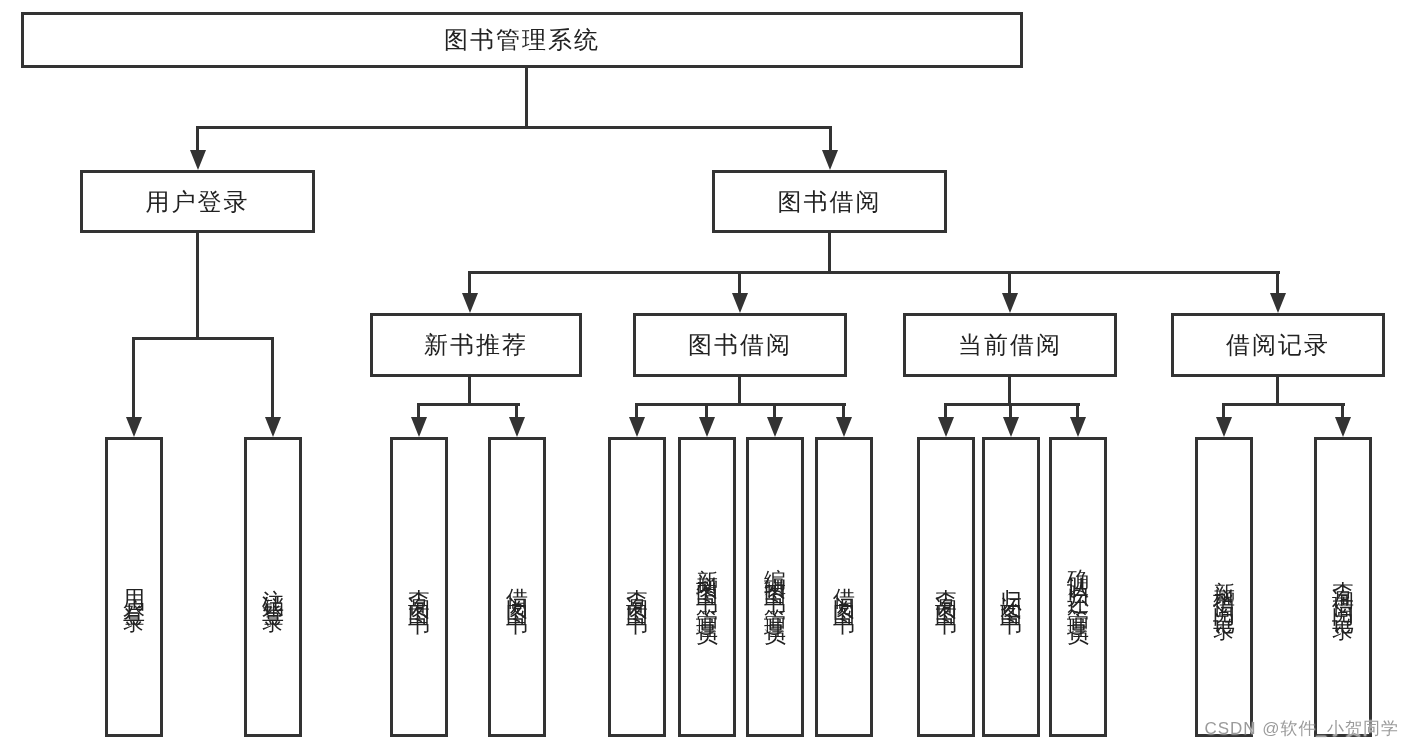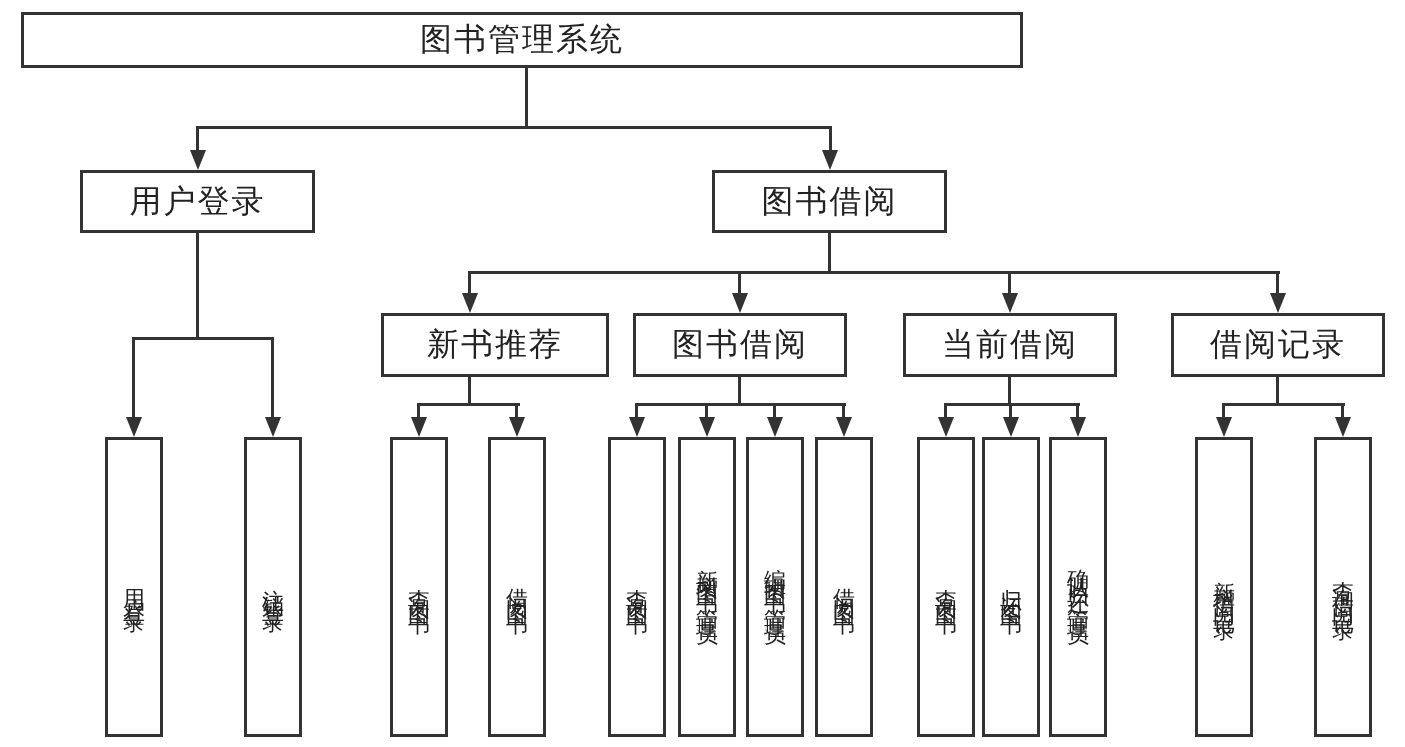--- a/index.html
+++ b/index.html
@@ -13,21 +13,21 @@
   }
   .box {
     position: absolute;
     box-sizing: border-box;
     background: #ffffff;
     border: 3px solid #333333;
     display: flex;
     align-items: center;
     justify-content: center;
     color: #222222;
-    font-size: 32px;
+    font-size: 24px;
     letter-spacing: 2px;
     text-align: center;
   }
   .leaf {
     top: 437px;
     width: 58px;
     height: 300px;
     writing-mode: vertical-rl;
     font-size: 22px;
     letter-spacing: 8px;
@@ -56,21 +56,21 @@
 </head>
 <body>
 
 <div class="canvas">
 
   <div class="box" style="left:21px; top:12px; width:1002px; height:56px;">图书管理系统</div>
 
   <div class="box" style="left:80px; top:170px; width:235px; height:63px;">用户登录</div>
   <div class="box" style="left:712px; top:170px; width:235px; height:63px;">图书借阅</div>
 
-  <div class="box" style="left:381px; top:313px; width:228px; height:64px;">新书推荐</div>
+  <div class="box" style="left:370px; top:313px; width:212px; height:64px;">新书推荐</div>
   <div class="box" style="left:633px; top:313px; width:214px; height:64px;">图书借阅</div>
   <div class="box" style="left:903px; top:313px; width:214px; height:64px;">当前借阅</div>
   <div class="box" style="left:1171px; top:313px; width:214px; height:64px;">借阅记录</div>
 
   <div class="box leaf" style="left:105px;">用户登录</div>
   <div class="box leaf" style="left:244px;">注销登录</div>
 
   <div class="box leaf" style="left:390px;">查询图书</div>
   <div class="box leaf" style="left:488px;">借阅图书</div>
 
@@ -138,14 +138,15 @@
   <div class="vl" style="left:1076px; top:403px; height:16px;"></div>
   <div class="arr" style="left:1070px; top:417px;"></div>
 
   <div class="vl" style="left:1276px; top:377px; height:28px;"></div>
   <div class="hl" style="left:1222px; top:403px; width:123px;"></div>
   <div class="vl" style="left:1222px; top:403px; height:16px;"></div>
   <div class="arr" style="left:1216px; top:417px;"></div>
   <div class="vl" style="left:1341px; top:403px; height:16px;"></div>
   <div class="arr" style="left:1335px; top:417px;"></div>
 
+  <div class="watermark">CSDN @软件_小贺同学</div>
 
 </div>
 
 </body></html>

